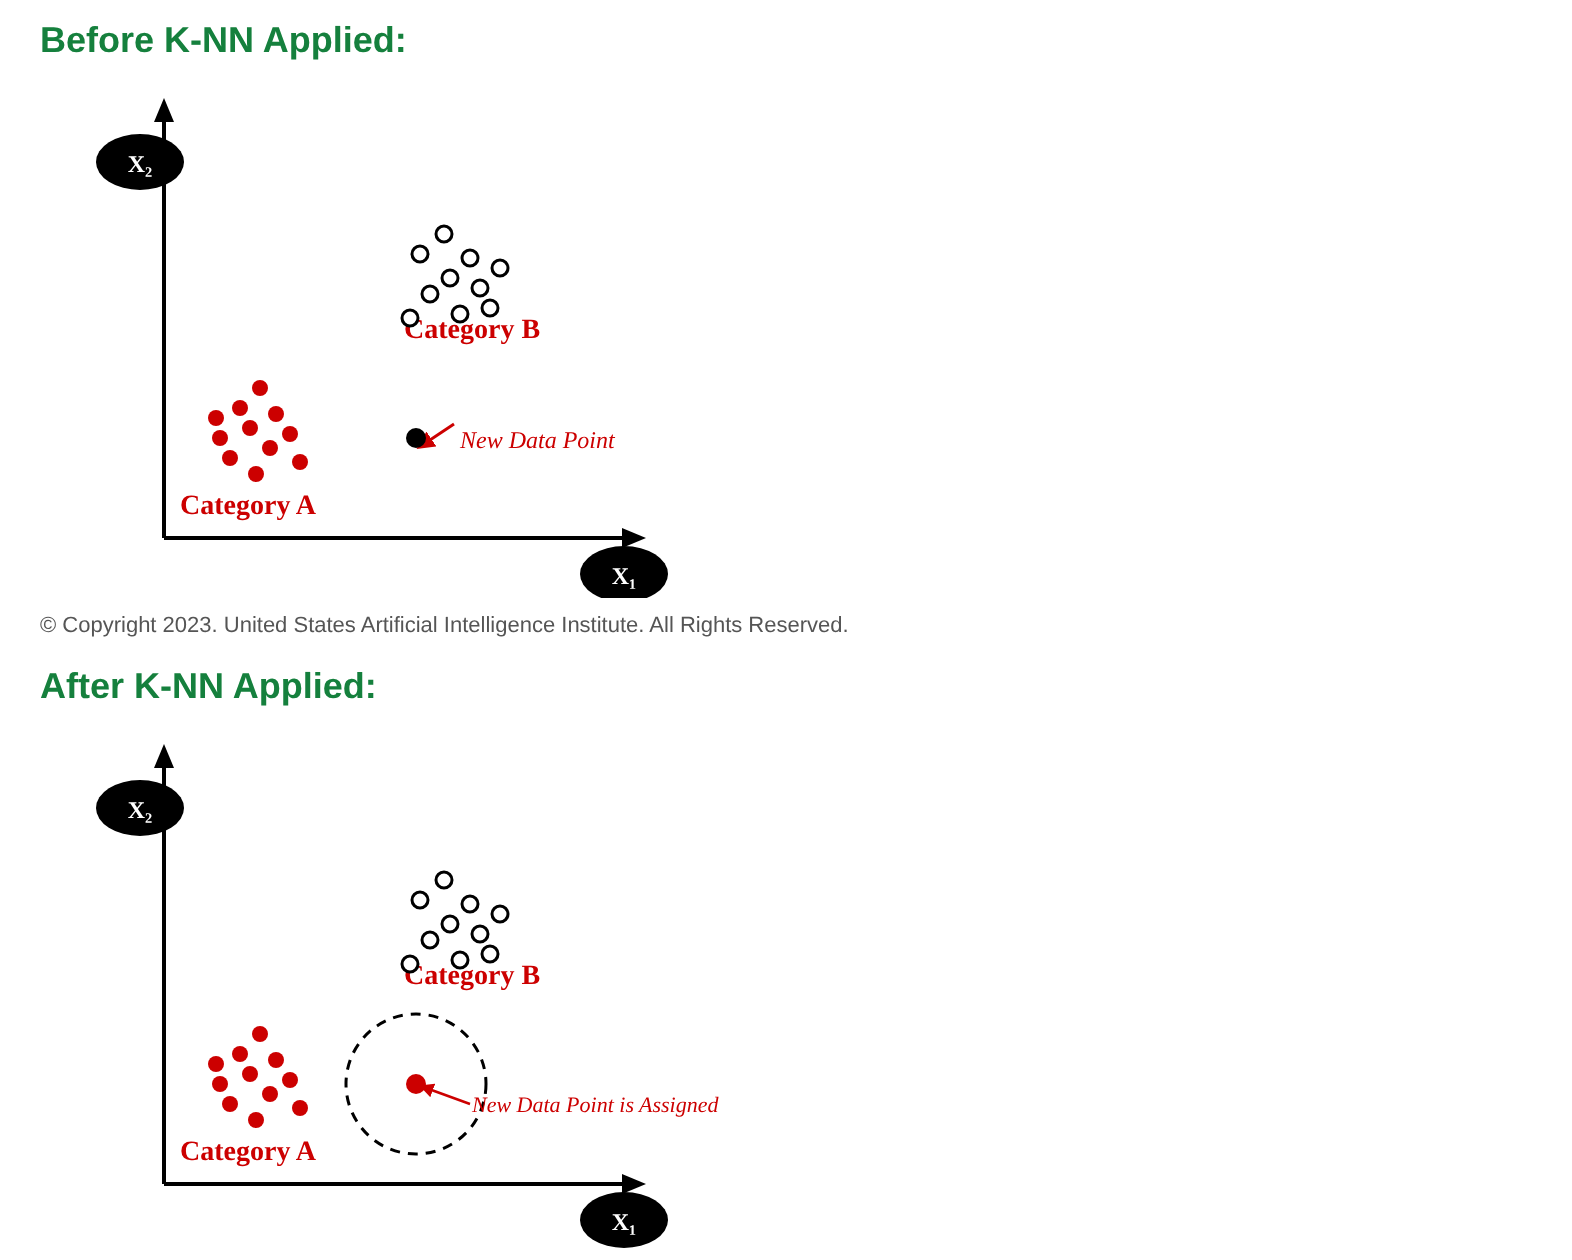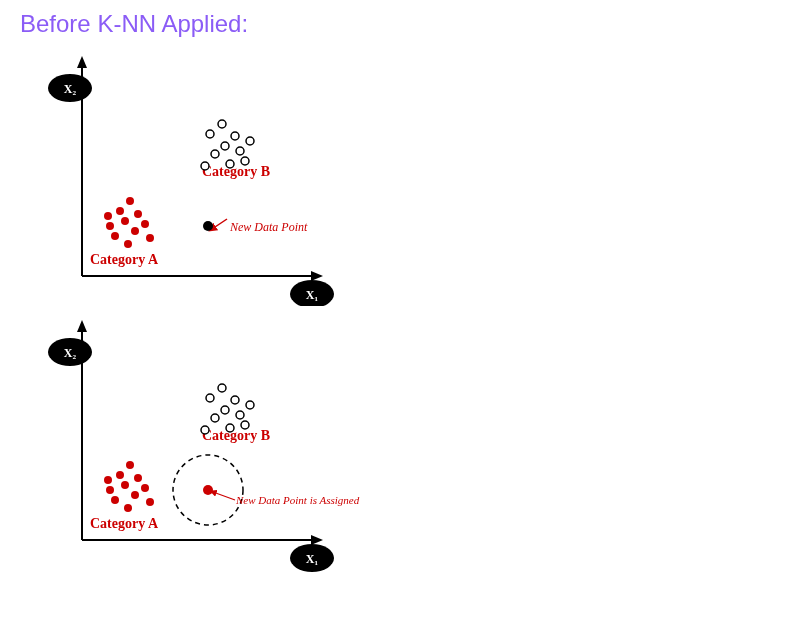--- a/index.html
+++ b/index.html
@@ -7,24 +7,24 @@
       background: #fff;
       font-family: Arial, sans-serif;
       width: 786px;
       min-height: 630px;
       overflow-x: hidden;
     }
     .page-container {
       padding: 10px 20px;
     }
     .section-title {
-      font-size: 24px;
-      font-weight: normal;
+      font-size: 18px;
+      font-weight: bold;
       margin-bottom: 8px;
-      color: #8b5cf6;
+      color: #15803d;
     }
     .chart-area {
       position: relative;
       width: 340px;
       height: 260px;
       margin-bottom: 4px;
       font-family: Liberation Serif, serif;
     }
     .copyright {
       font-size: 11px;
@@ -99,23 +99,25 @@
         <circle cx="225" cy="115" r="4" fill="#fff" stroke="#000" stroke-width="1.5"></circle>
         <circle cx="210" cy="118" r="4" fill="#fff" stroke="#000" stroke-width="1.5"></circle>
         <circle cx="230" cy="95" r="4" fill="#fff" stroke="#000" stroke-width="1.5"></circle>
         <circle cx="185" cy="120" r="4" fill="#fff" stroke="#000" stroke-width="1.5"></circle>
 
         <circle cx="188" cy="180" r="5" fill="#000"></circle>
 
       </svg>
     </div>
 
+    <div class="copyright">© Copyright 2023. United States Artificial Intelligence Institute. All Rights Reserved.</div>
   </div>
 
   <div>
+    <div class="section-title">After K-NN Applied:</div>
 
     <div class="chart-area" style="height:275px;">
       <svg class="chart-svg" xmlns="http://www.w3.org/2000/svg">
 
         <line x1="62" y1="18" x2="62" y2="230" stroke="#000" stroke-width="2"></line>
         <polygon points="62,10 57,22 67,22" fill="#000"></polygon>
         <line x1="62" y1="230" x2="295" y2="230" stroke="#000" stroke-width="2"></line>
         <polygon points="303,230 291,225 291,235" fill="#000"></polygon>
 
         <ellipse cx="50" cy="42" rx="22" ry="14" fill="#000"></ellipse>

